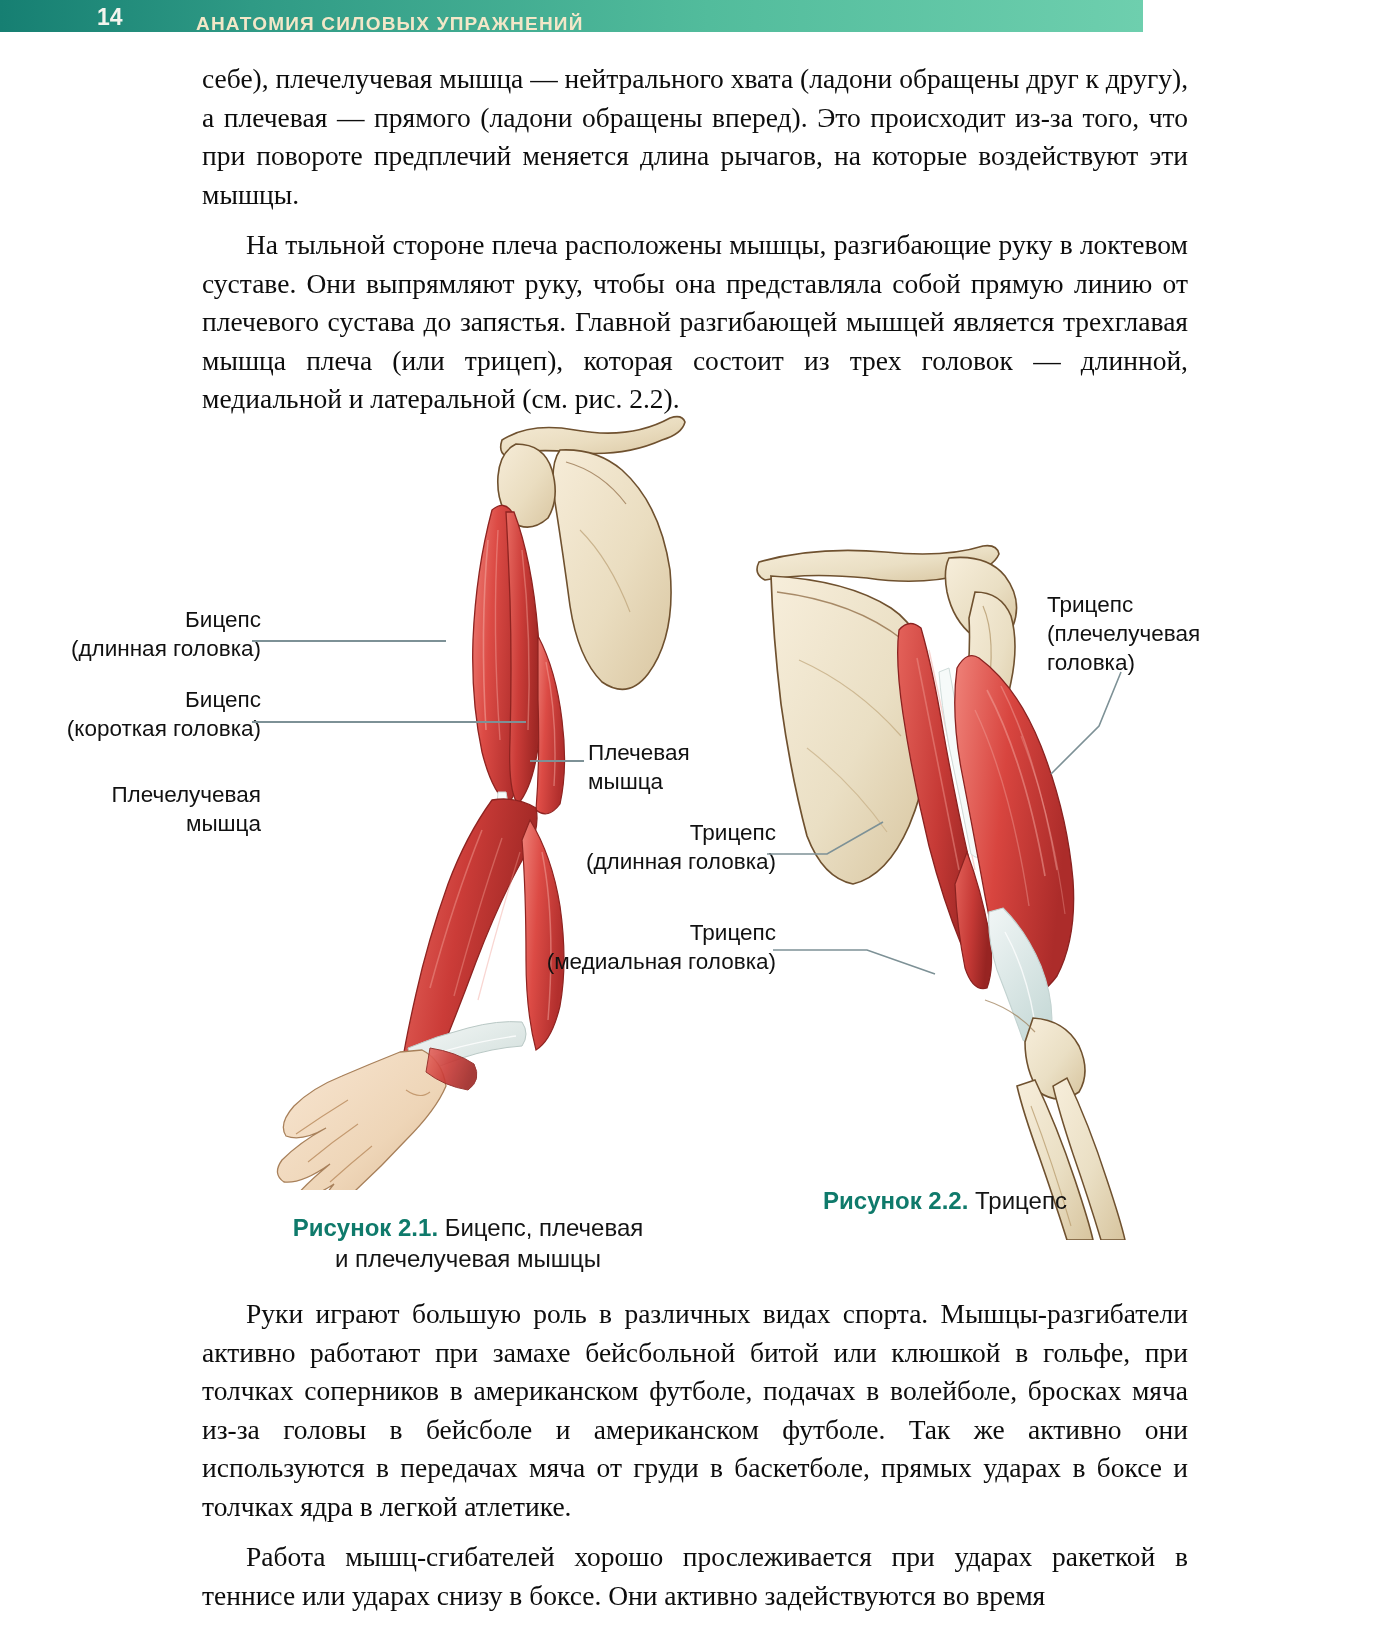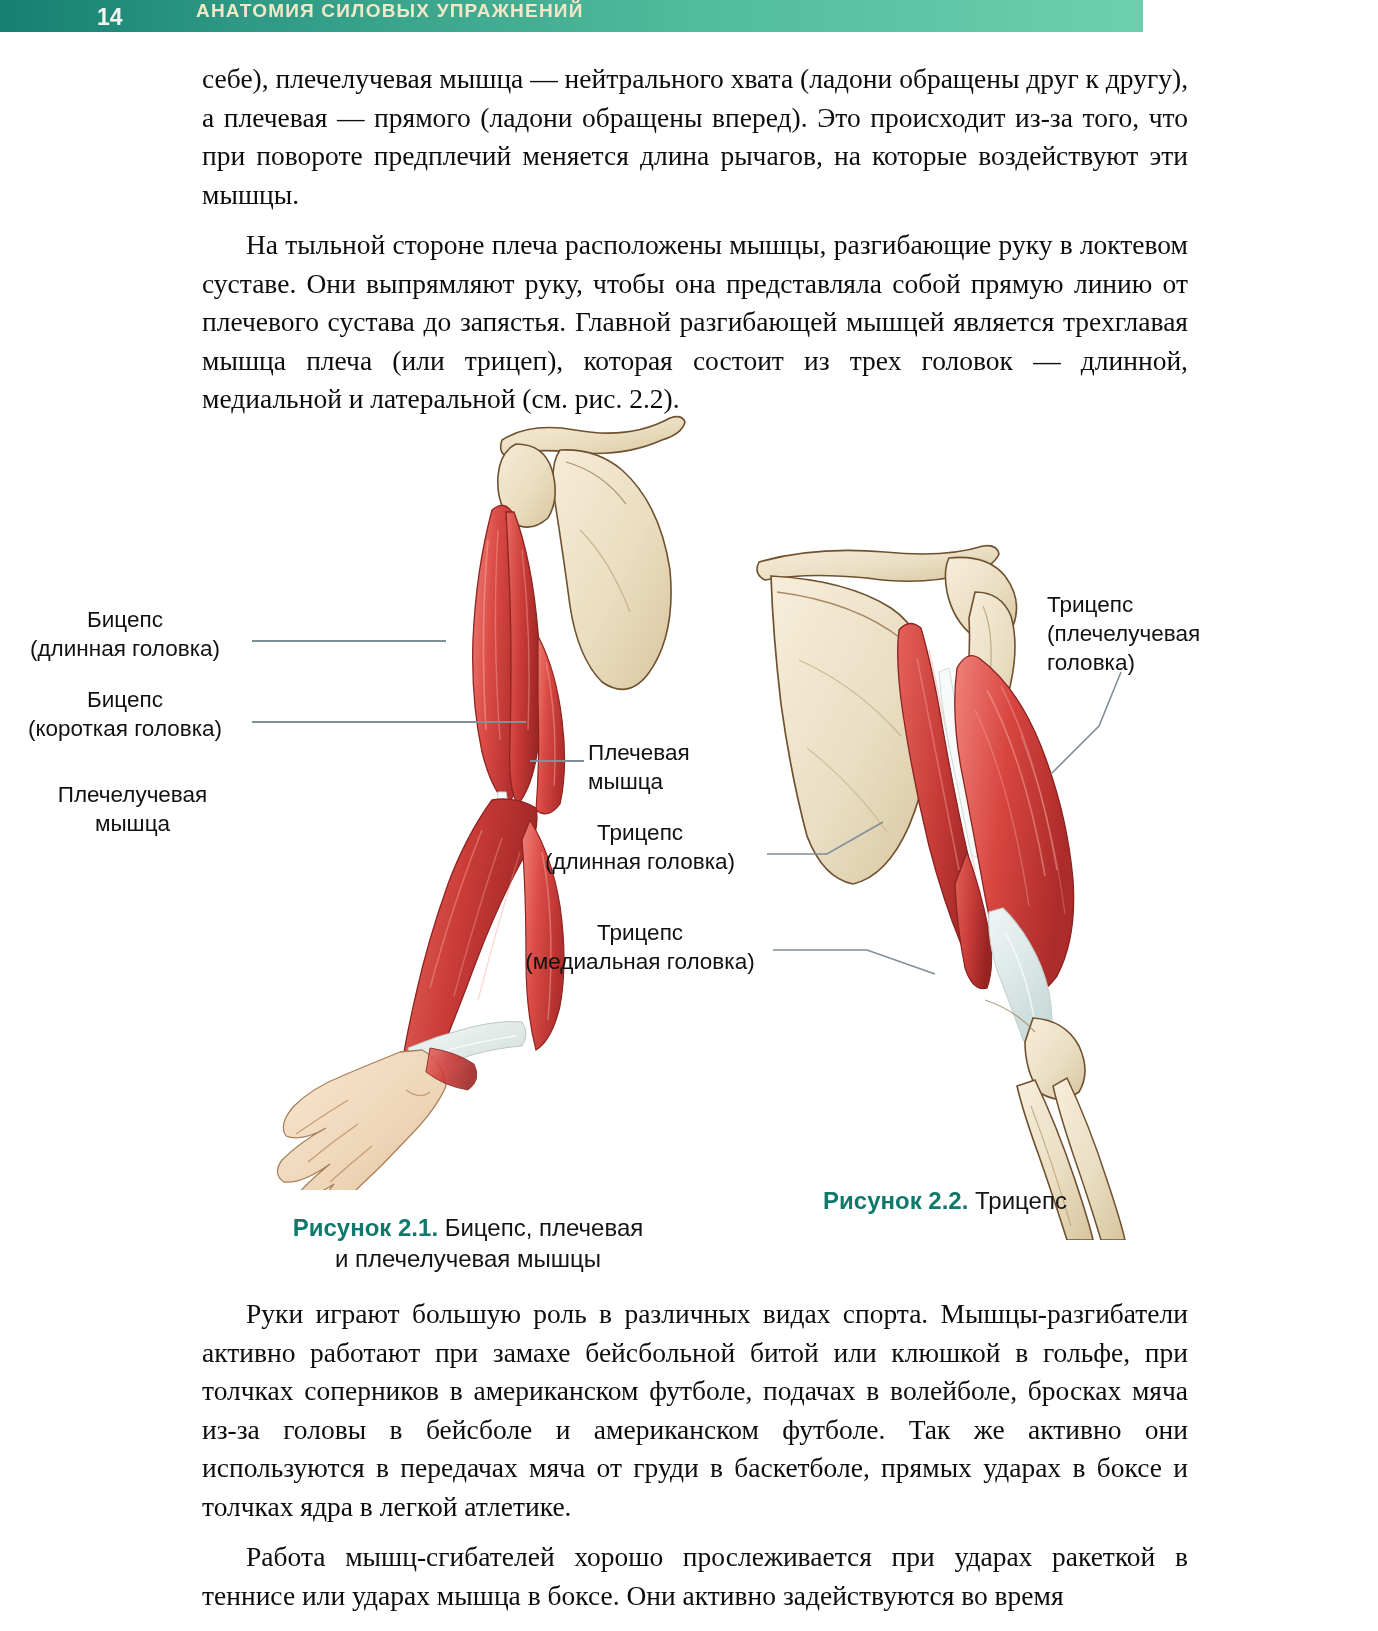--- a/index.html
+++ b/index.html
@@ -17,21 +17,21 @@
     position:absolute; left:0; top:0; width:1143px; height:32px;
     background:linear-gradient(to right,#167f72 0%, #2f9a85 22%, #52bc9c 62%, #6ecfae 100%);
     display:flex; align-items:center;
   }
   .page-number{
     position:absolute; left:97px; top:4px;
     font-family:"Liberation Sans", sans-serif;
     font-weight:bold; font-size:23px; color:#f4f4ee; letter-spacing:0px;
   }
   .header-title{
-    position:absolute; left:196px; top:0;
+    position:absolute; left:196px; top:13px;
     font-family:"Liberation Sans", sans-serif;
     font-weight:bold; font-size:19px; color:#f3e7c8;
     letter-spacing:1.2px;
   }
 
   
   .col{
     position:absolute; left:190px; width:1010px;
     font-size:27.5px; line-height:38.5px; color:#0d0d0d;
     text-align:justify; text-justify:inter-word;
@@ -50,21 +50,21 @@
   }
   .fig{ position:absolute; }
 
   
   .lbl{
     position:absolute;
     font-family:"Liberation Sans", sans-serif;
     font-size:22.5px; line-height:29px; color:#111;
     white-space:nowrap;
   }
-  .lbl.r{ text-align:center; }
+  .lbl.r{ text-align:right;margin-left:11px; }
   .lbl.l{ text-align:left; }
 
   
   .leader{ position:absolute; background:#7d9196; height:1.6px; }
 
   
   .caption{
     position:absolute;
     font-family:"Liberation Sans", sans-serif;
     font-size:24px; line-height:31px; color:#141414;
@@ -280,14 +280,14 @@
   <div class="caption" style="left:790px; top:785px; width:310px;">
     <div>
       <b>Рисунок 2.2.</b><span> Трицепс</span>
     </div>
   </div>
 
 </div>
 
 <div class="col" id="para-bottom">
   <p class="indent">Руки играют большую роль в различных видах спорта. Мышцы-разгибатели активно работают при замахе бейсбольной битой или клюшкой в гольфе, при толчках соперников в американском футболе, подачах в волейболе, бросках мяча из-за головы в бейсболе и американском футболе. Так же активно они используются в передачах мяча от груди в баскетболе, прямых ударах в боксе и толчках ядра в легкой атлетике.</p>
-  <p class="indent">Работа мышц-сгибателей хорошо прослеживается при ударах ракеткой в теннисе или ударах мышца в боксе. Они активно задействуются во время</p>
+  <p class="indent">Работа мышц-сгибателей хорошо прослеживается при ударах ракеткой в теннисе или ударах снизу в боксе. Они активно задействуются во время</p>
 </div>
 
 </body></html>

